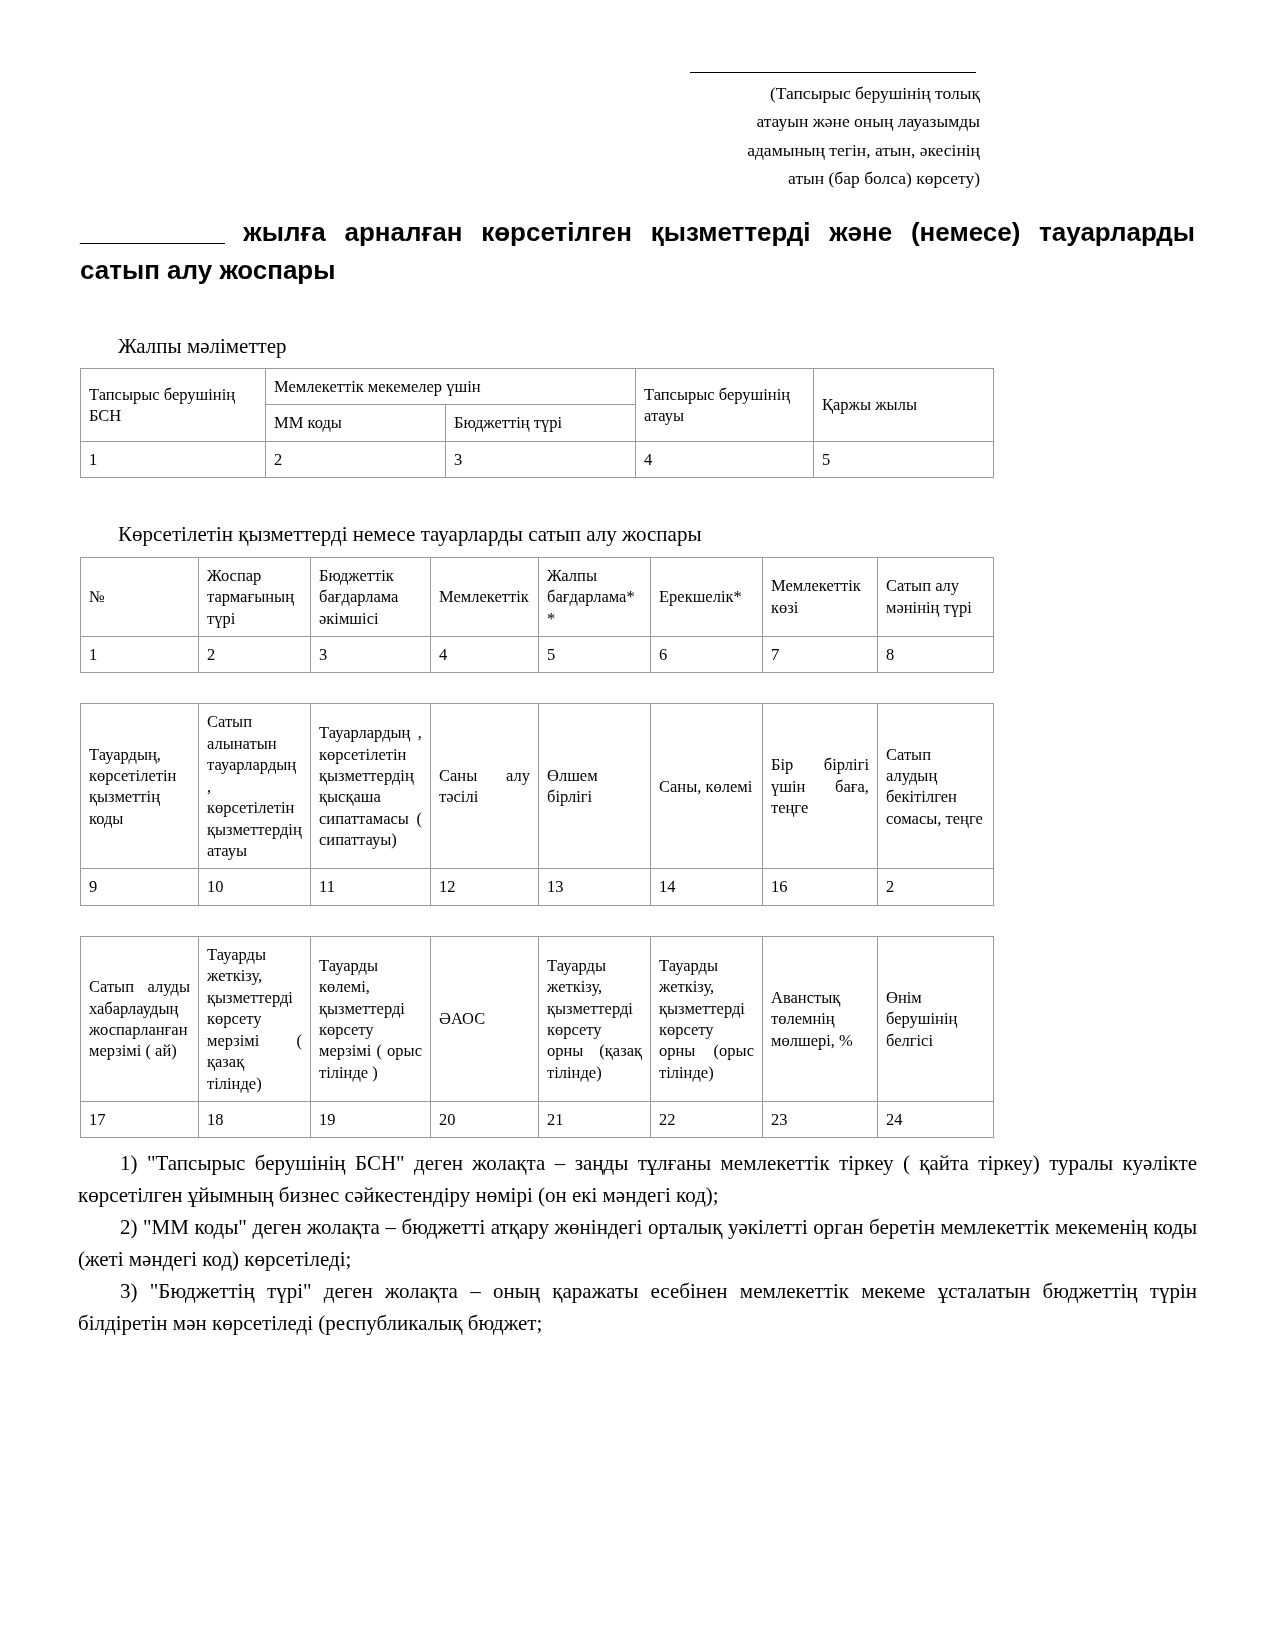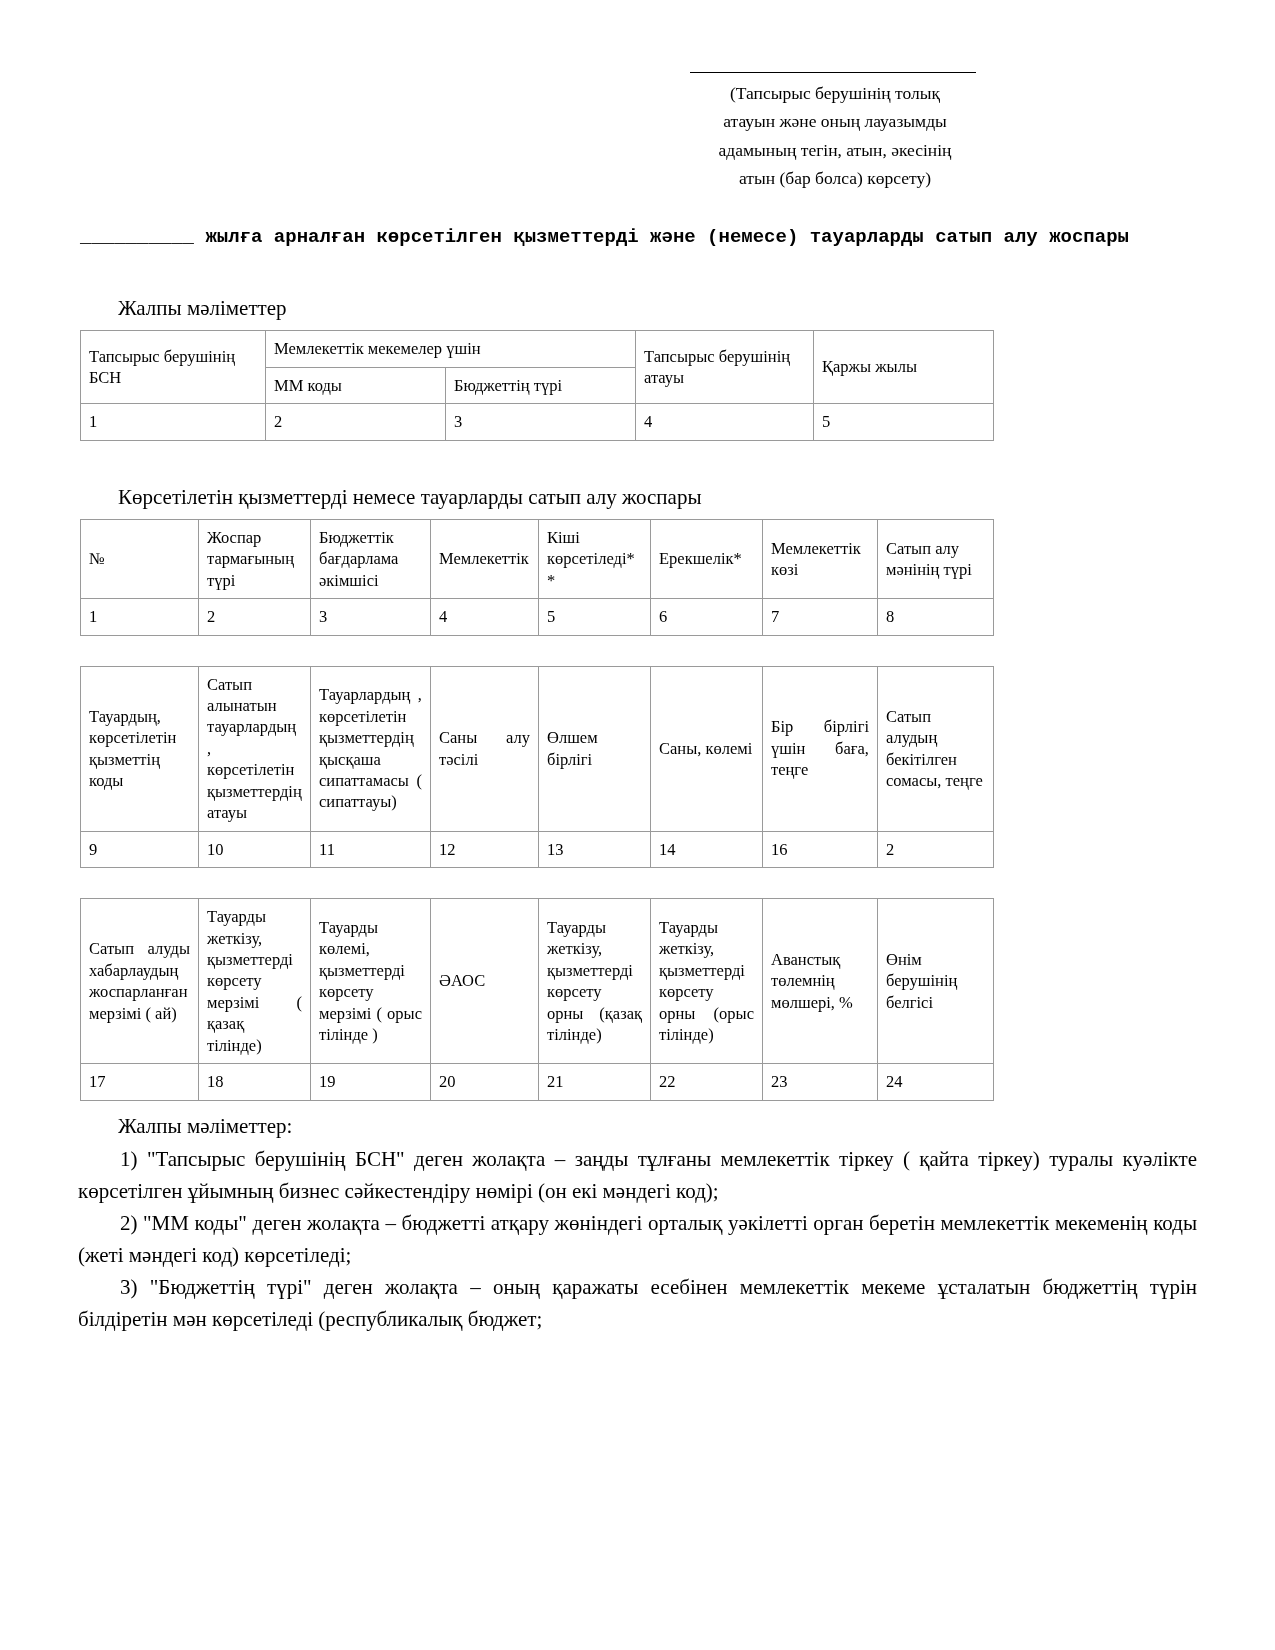--- a/index.html
+++ b/index.html
@@ -20,37 +20,37 @@
     padding: 0;
     box-sizing: border-box;
     position: relative;
   }
 
   
   .header-caption {
     margin-top: 72px;
     margin-left: 690px;
     width: 290px;
-    text-align: center;
+    text-align: right;
     font-size: 17.5px;
     line-height: 1.62;
   }
   .header-rule {
     border-top: 1px solid #000;
     width: 286px;
     margin: 0 0 6px 0;
     height: 0;
   }
 
   
   .doc-title {
-    margin: 32px 80px 0 80px;
-    font-family: Liberation Mono, monospace;
+    margin: 22px 80px 0 80px;
+    font-family: Liberation Sans, sans-serif;
     font-weight: bold;
-    font-size: 19px;
+    font-size: 26px;
     line-height: 1.45;
     text-align: justify;
   }
 
   
   .section-caption {
     margin: 43px 0 8px 118px;
     font-size: 21px;
     line-height: 1.3;
   }
@@ -149,21 +149,21 @@
       <col style="width:112px">
       <col style="width:115px">
       <col style="width:116px">
     </colgroup>
     <tbody>
       <tr>
         <td class="mid">№</td>
         <td class="mid">Жоспар тармағының түрі</td>
         <td class="mid">Бюджеттік бағдарлама әкімшісі</td>
         <td class="mid">Мемлекеттік</td>
-        <td class="mid">Кіші көрсетіледі**</td>
+        <td class="mid">Жалпы бағдарлама**</td>
         <td class="mid">Ерекшелік*</td>
         <td class="mid">Мемлекеттік көзі</td>
         <td class="mid">Сатып алу мәнінің түрі</td>
       </tr>
       <tr class="numrow">
         <td>1</td>
         <td>2</td>
         <td>3</td>
         <td>4</td>
         <td>5</td>
@@ -242,19 +242,18 @@
         <td>20</td>
         <td>21</td>
         <td>22</td>
         <td>23</td>
         <td>24</td>
       </tr>
     </tbody>
   </table>
 
   <div class="notes">
-    <div class="lead">Жалпы мәліметтер:</div>
     <p>1) "Тапсырыс берушінің БСН" деген жолақта – заңды тұлғаны мемлекеттік тіркеу ( қайта тіркеу) туралы куәлікте көрсетілген ұйымның бизнес сәйкестендіру нөмірі (он екі мәндегі код);</p>
     <p>2) "ММ коды" деген жолақта – бюджетті атқару жөніндегі орталық уәкілетті орган беретін мемлекеттік мекеменің коды (жеті мәндегі код) көрсетіледі;</p>
     <p>3) "Бюджеттің түрі" деген жолақта – оның қаражаты есебінен мемлекеттік мекеме ұсталатын бюджеттің түрін білдіретін мән көрсетіледі (республикалық бюджет;</p>
   </div>
 
 </div>
 
 </body></html>

